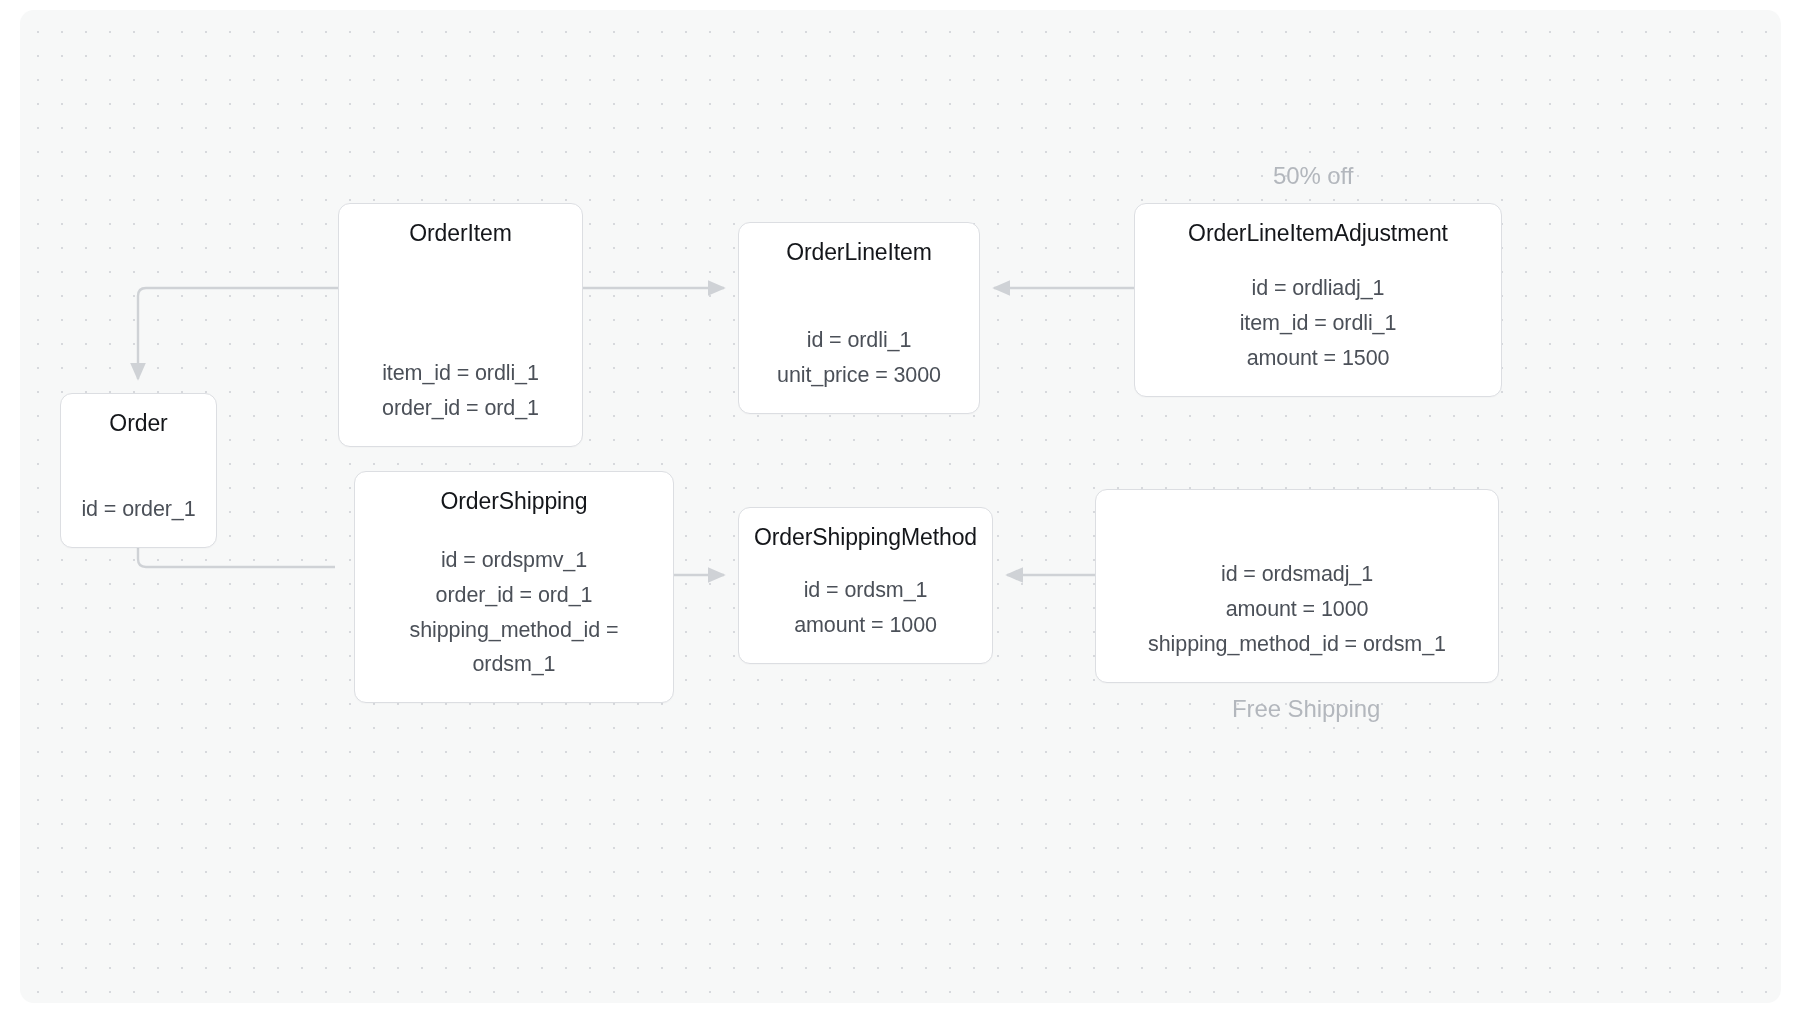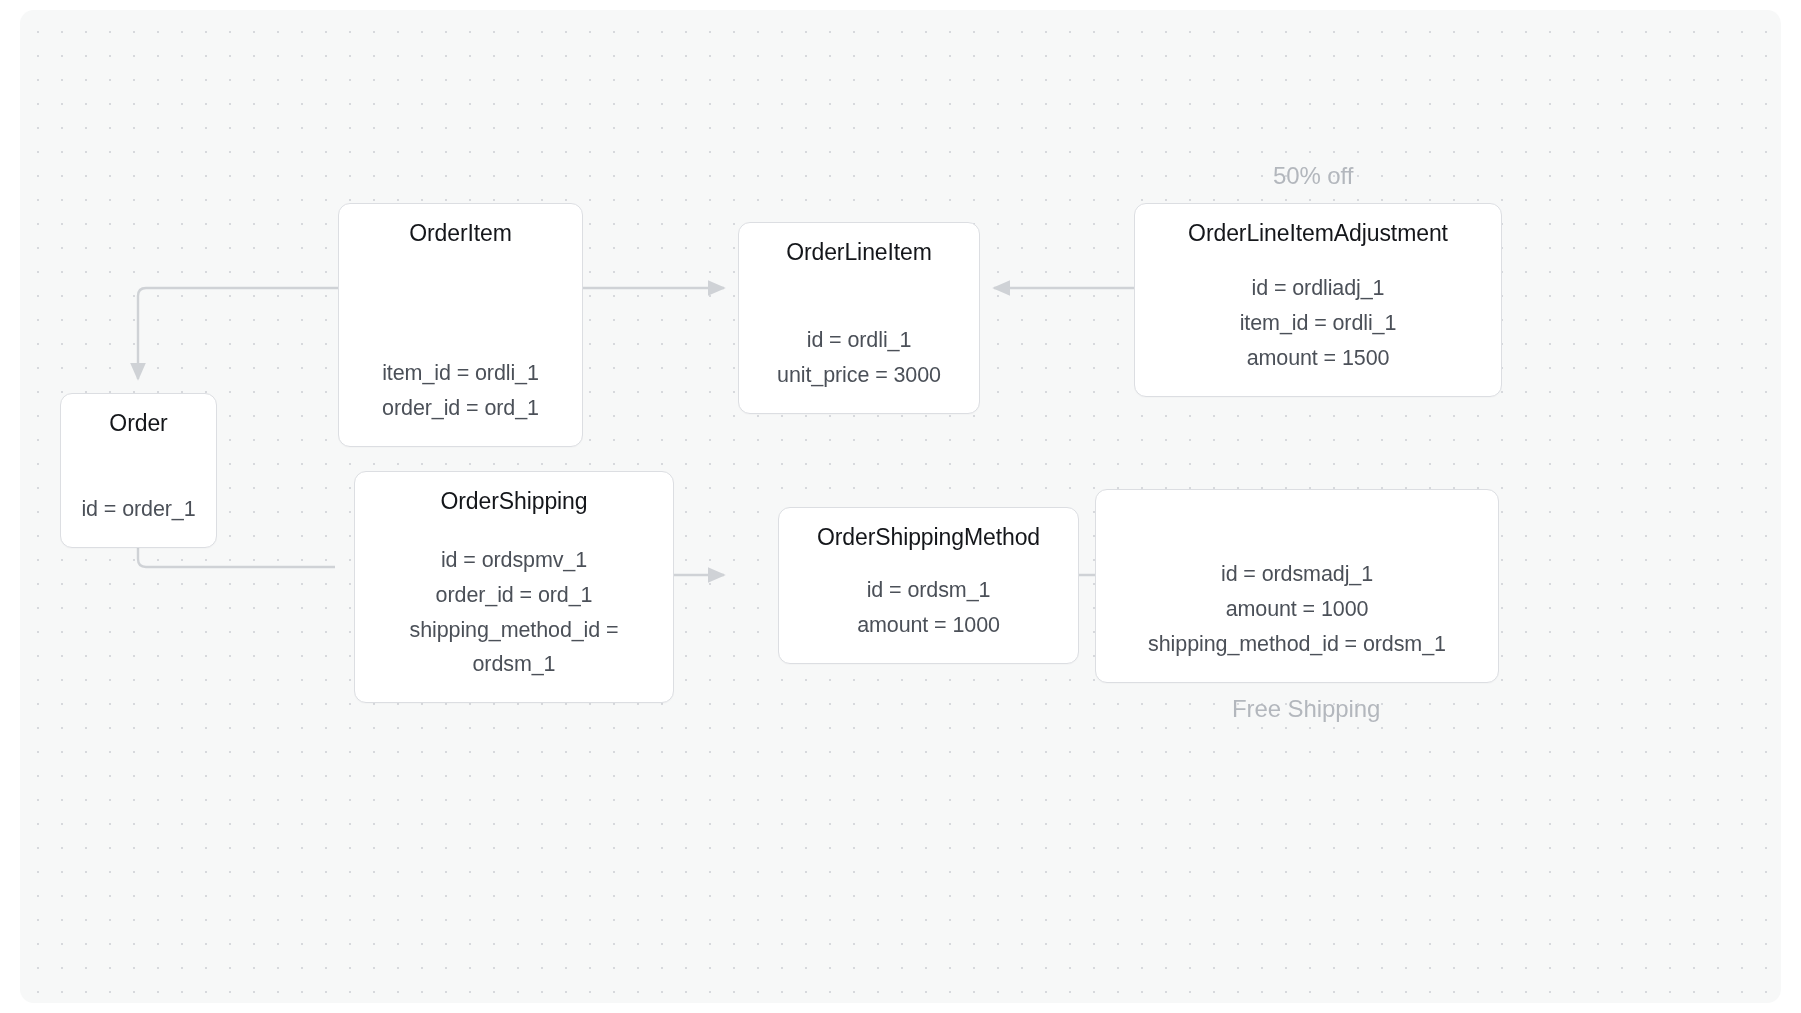--- a/index.html
+++ b/index.html
@@ -66,21 +66,21 @@
     letter-spacing: -0.1px;
     white-space: nowrap;
   }
 
   
   #node-order            { left: 40px;   top: 383px;  width: 157px;  height: 155px; }
   #node-orderitem        { left: 318px;  top: 193px;  width: 245px;  height: 244px; }
   #node-orderlineitem    { left: 718px;  top: 212px;  width: 242px;  height: 192px; }
   #node-orderlineitemadj { left: 1114px; top: 193px;  width: 368px;  height: 194px; }
   #node-ordershipping    { left: 320px;  top: 461px;  width: 320px;  height: 232px; margin-left: 14px; }
-  #node-ordershipmethod  { left: 758px;  top: 497px;  width: 301px;  height: 157px; }
+  #node-ordershipmethod  { left: 718px;  top: 497px;  width: 255px;  height: 157px; }
   #node-ordershipmethadj { left: 1075px; top: 479px;  width: 404px;  height: 194px; }
 
   #label-50off      { left: 1253px; top: 152px; }
   #label-freeship   { left: 1212px; top: 685px; text-align: right; }
 </style>
 </head>
 <body>
 
 <div id="canvas">
 

